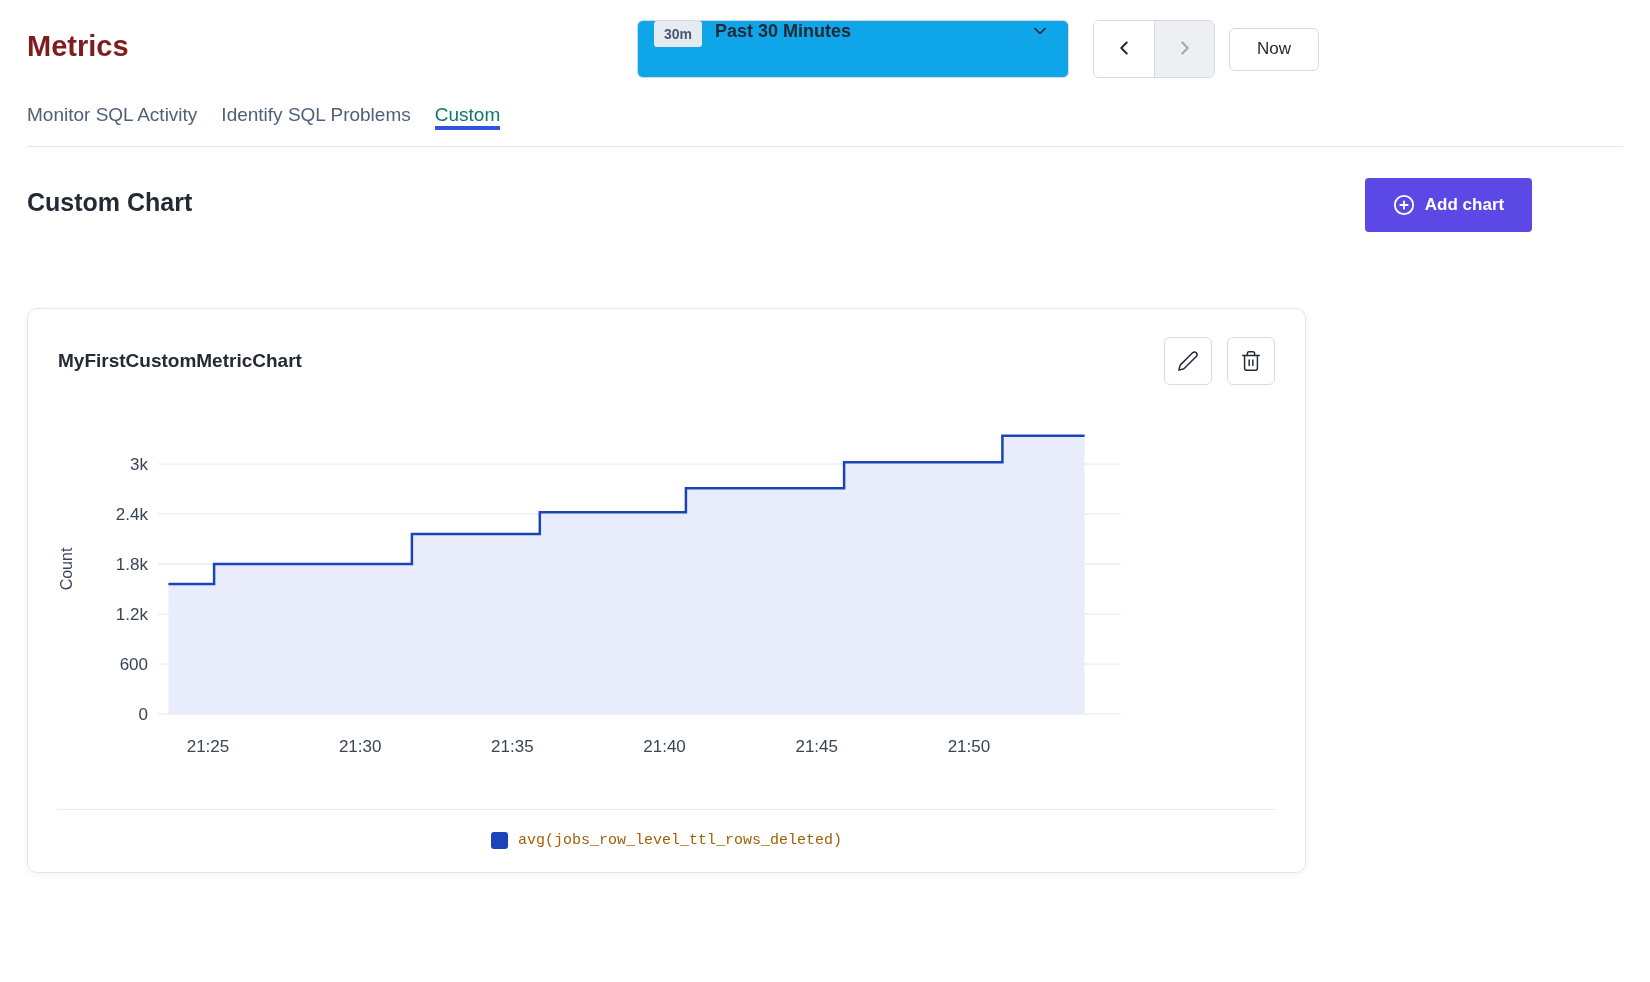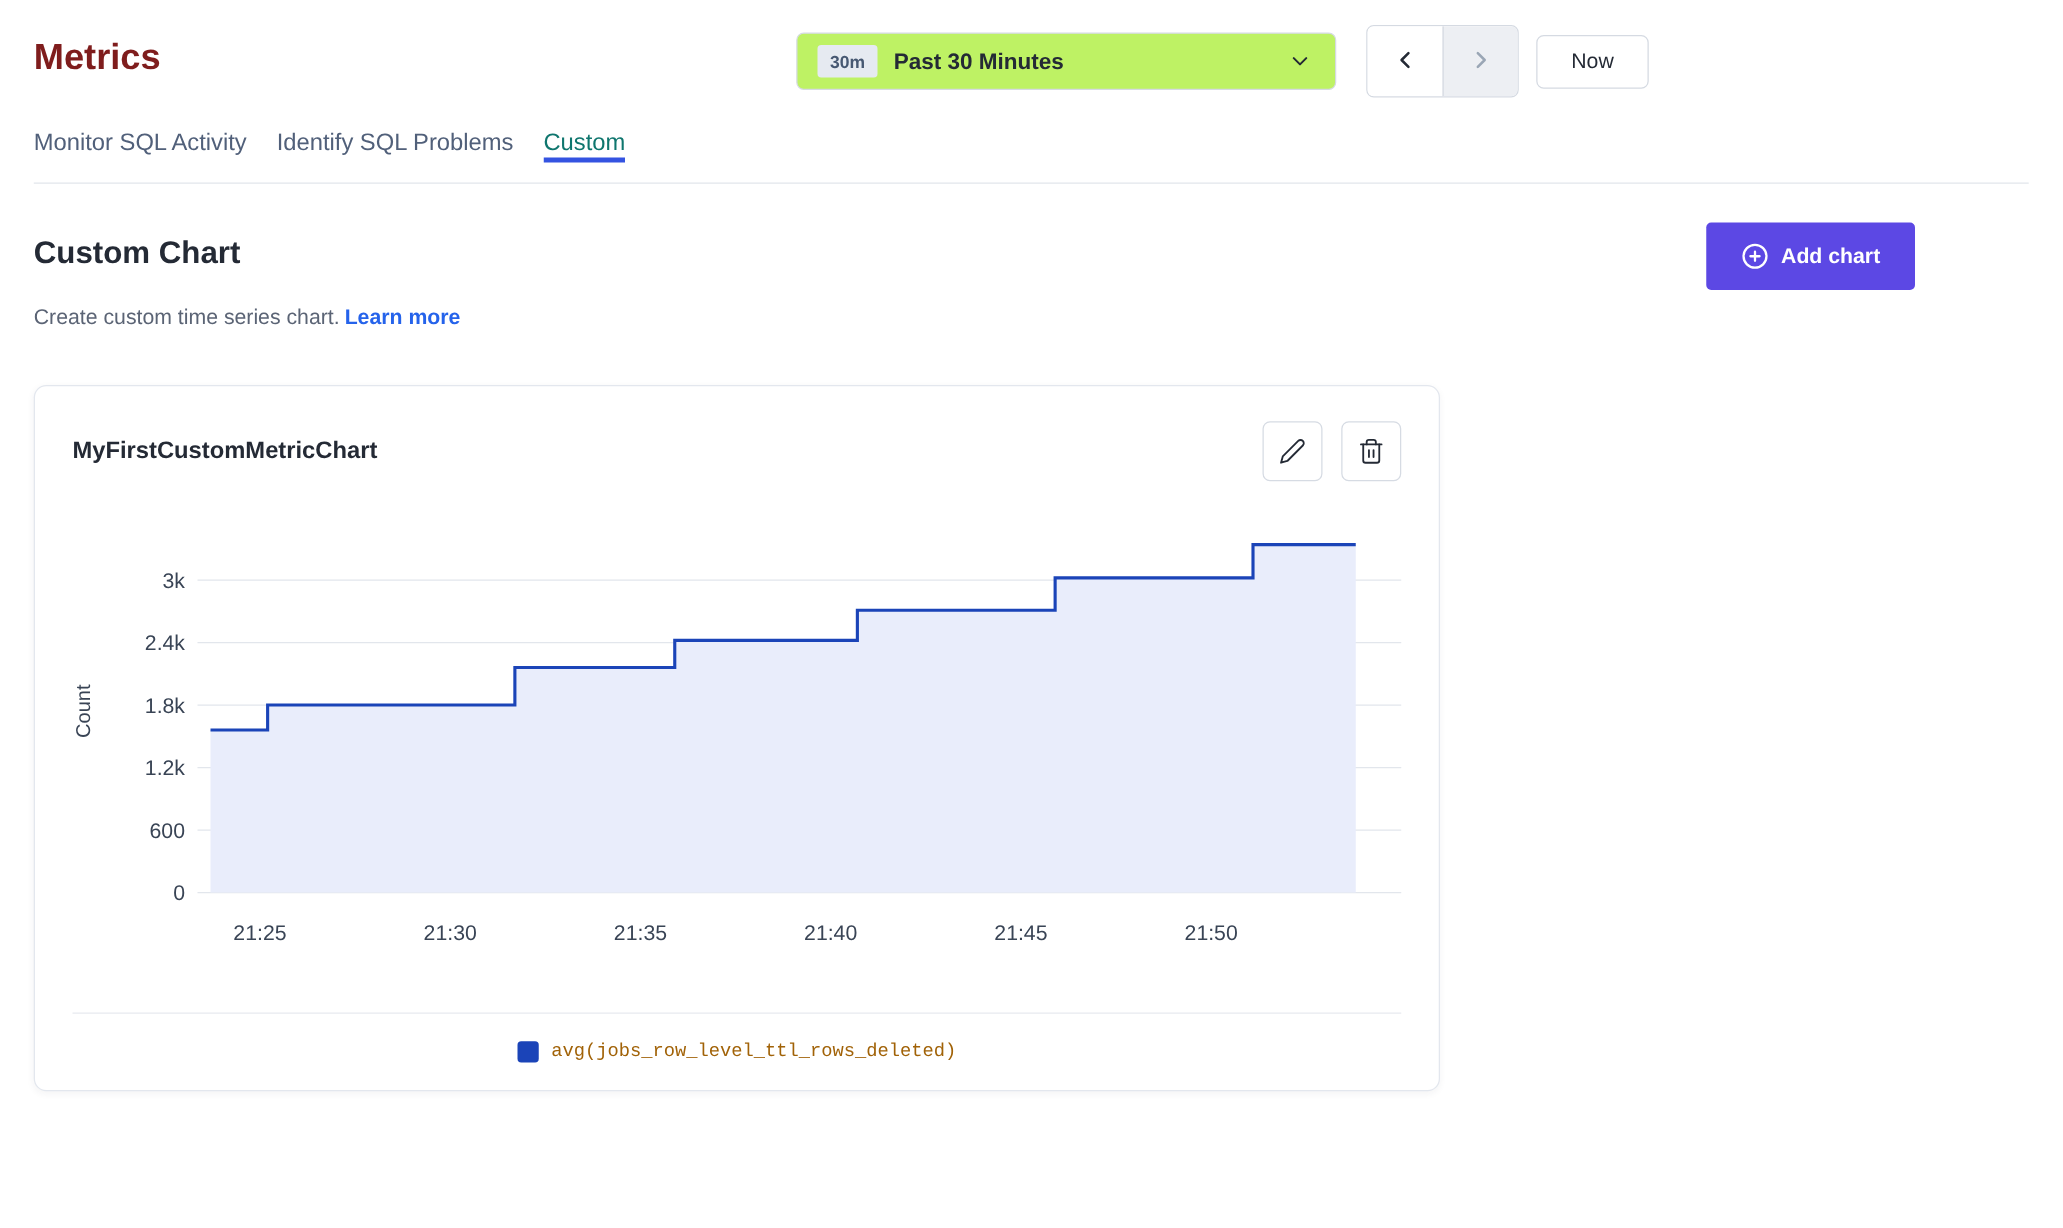--- a/index.html
+++ b/index.html
@@ -15,23 +15,23 @@
   
   .page-title {
     position: absolute; left: 27px; top: 30px;
     font-size: 29px; font-weight: 700; color: #7f1d1d;
   }
   .time-controls {
     position: absolute; left: 637px; top: 20px;
     display: flex; align-items: center;
   }
   .time-dropdown {
-    width: 432px; height: 46px;
-    border: 1px solid #d5dae2; border-radius: 6px; background: #bef264;
-    display: flex; align-items: center; padding: 0 18px 0 16px; gap: 13px;
+    width: 432px; height: 58px;
+    border: 1px solid #d5dae2; border-radius: 6px; background: #0ea5e9;
+    display: flex; align-items: flex-start; padding: 0 18px 0 16px; gap: 13px;
     cursor: pointer;
   }
   .time-badge {
     background: #e6eaf1; color: #475872;
     font-size: 14px; font-weight: 700;
     padding: 6px 10px; border-radius: 3px; line-height: 1;
   }
   .time-label { font-size: 18px; font-weight: 600; color: #242a35; flex: 1; }
   .chev { display: inline-flex; align-items: center; justify-content: center; }
 
@@ -79,21 +79,21 @@
   .add-chart-btn {
     position: absolute; left: 1365px; top: 178px; width: 167px; height: 54px;
     background: #5c48e4; border: none; border-radius: 4px; cursor: pointer;
     display: flex; align-items: center; justify-content: center; gap: 10px;
     color: #ffffff; font-family: "Liberation Sans", sans-serif;
     font-size: 17px; font-weight: 700;
   }
 
   
   .card {
-    position: absolute; left: 27px; top: 308px; width: 1125px; height: 565px;
+    position: absolute; left: 27px; top: 308px; width: 1279px; height: 565px;
     background: #fff; border: 1px solid #e3e7ee; border-radius: 10px;
     box-shadow: 0 2px 6px rgba(36,42,53,0.05);
     padding: 28px 30px 0 30px;
   }
   .card-header { display: flex; align-items: center; justify-content: space-between; }
   .card-title { font-size: 19px; font-weight: 700; color: #242a35; }
   .card-actions { display: flex; gap: 15px; }
   .icon-btn {
     width: 48px; height: 48px; background: #fff;
     border: 1px solid #d6dbe3; border-radius: 6px; cursor: pointer;
@@ -148,23 +148,20 @@
   </div>
 
   <div class="tabs">
     <div class="tab">Monitor SQL Activity</div>
     <div class="tab">Identify SQL Problems</div>
     <div class="tab active">Custom</div>
   </div>
   <div class="tabs-divider"></div>
 
   <h2 class="section-title">Custom Chart</h2>
-  <div class="section-subtitle">
-    <span>Create custom time series chart.</span><a class="learn-more">Learn more</a>
-  </div>
 
   <button class="add-chart-btn">
     <span style="display:inline-flex;">
       <svg width="22" height="22" viewBox="0 0 24 24" fill="none" stroke="#ffffff" stroke-width="2" stroke-linecap="round" stroke-linejoin="round">
           <circle cx="12" cy="12" r="10"></circle>
           <line x1="12" y1="8" x2="12" y2="16"></line>
           <line x1="8" y1="12" x2="16" y2="12"></line>
         </svg>
     </span>
     <span>Add chart</span>

